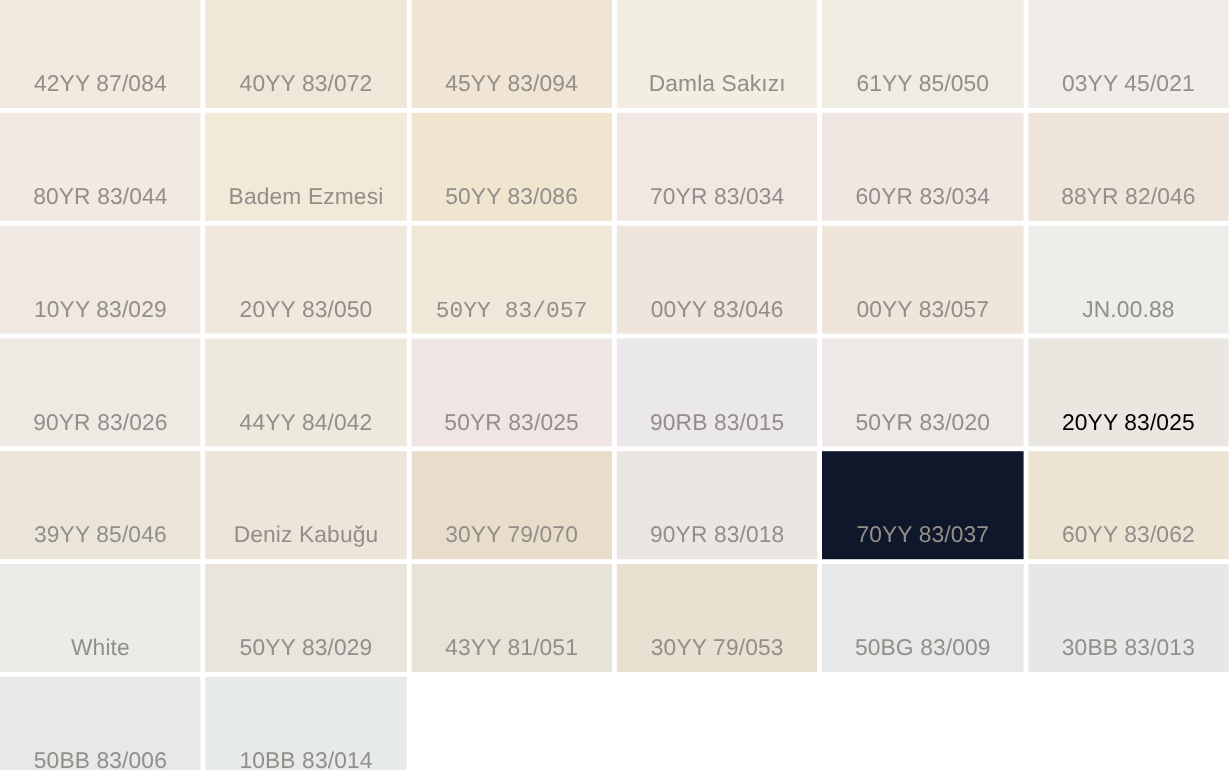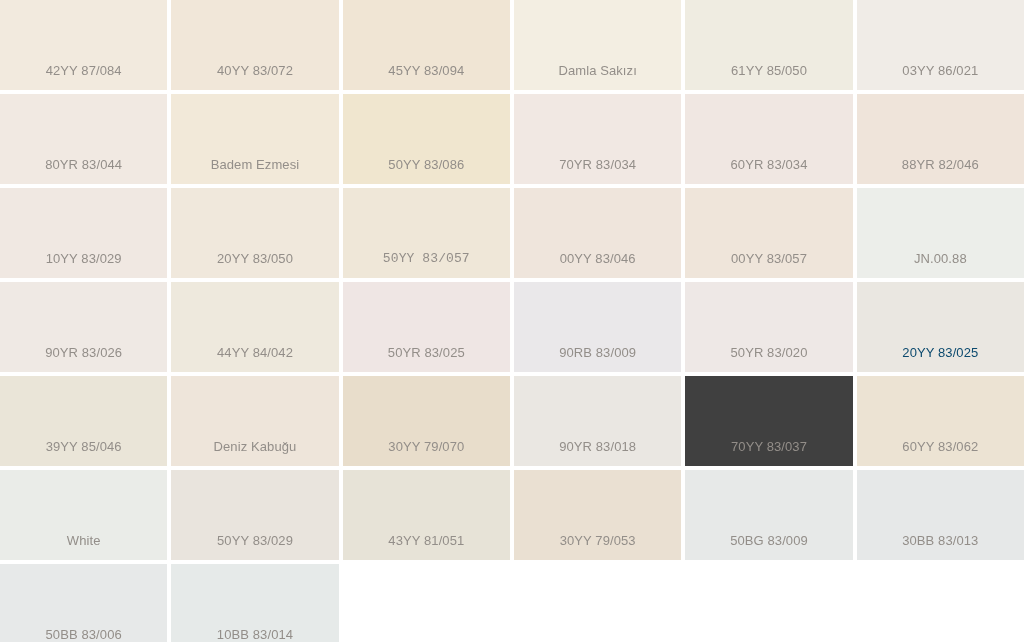--- a/index.html
+++ b/index.html
@@ -27,21 +27,21 @@
   .swatch {
     position: relative;
     display: flex;
     align-items: flex-end;
     justify-content: center;
     box-sizing: border-box;
     padding-bottom: 11px;
     overflow: hidden;
   }
   .swatch-label {
-    font-size: 13px;
+    font-size: 19px;
     line-height: 16px;
     color: #938e89;
     letter-spacing: 0.1px;
     white-space: nowrap;
     text-align: right;
     font-family: "Liberation Sans", sans-serif;
   }
 </style>
 </head>
 <body style="background: rgb(252, 251, 250);">
@@ -56,21 +56,21 @@
     <div class="swatch" style="background: rgb(240, 229, 212);">
       <span class="swatch-label" style="color: rgb(147, 142, 137);">45YY 83/094</span>
     </div>
     <div class="swatch" style="background: rgb(243, 238, 226);">
       <span class="swatch-label" style="color: rgb(147, 142, 137);">Damla Sakızı</span>
     </div>
     <div class="swatch" style="background: rgb(239, 236, 225);">
       <span class="swatch-label" style="color: rgb(147, 142, 137);">61YY 85/050</span>
     </div>
     <div class="swatch" style="background: rgb(240, 236, 231);">
-      <span class="swatch-label" style="color: rgb(147, 142, 137);">03YY 86/021</span>
+      <span class="swatch-label" style="color: rgb(147, 142, 137);">03YY 45/021</span>
     </div>
     <div class="swatch" style="background: rgb(241, 233, 226);">
       <span class="swatch-label" style="color: rgb(147, 142, 137);">80YR 83/044</span>
     </div>
     <div class="swatch" style="background: rgb(242, 233, 217);">
       <span class="swatch-label" style="color: rgb(147, 142, 137);">Badem Ezmesi</span>
     </div>
     <div class="swatch" style="background: rgb(240, 230, 207);">
       <span class="swatch-label" style="color: rgb(147, 142, 137);">50YY 83/086</span>
     </div>
@@ -104,41 +104,41 @@
     <div class="swatch" style="background: rgb(239, 233, 228);">
       <span class="swatch-label" style="color: rgb(147, 142, 137);">90YR 83/026</span>
     </div>
     <div class="swatch" style="background: rgb(238, 233, 221);">
       <span class="swatch-label" style="color: rgb(147, 142, 137);">44YY 84/042</span>
     </div>
     <div class="swatch" style="background: rgb(239, 230, 228);">
       <span class="swatch-label" style="color: rgb(147, 142, 137);">50YR 83/025</span>
     </div>
     <div class="swatch" style="background: rgb(234, 232, 234);">
-      <span class="swatch-label" style="color: rgb(147, 142, 137);">90RB 83/009</span>
+      <span class="swatch-label" style="color: rgb(147, 142, 137);">90RB 83/015</span>
     </div>
     <div class="swatch" style="background: rgb(238, 232, 230);">
       <span class="swatch-label" style="color: rgb(147, 142, 137);">50YR 83/020</span>
     </div>
     <div class="swatch" style="background: rgb(234, 231, 225);">
-      <span class="swatch-label" style="color: #0c4a6e;">20YY 83/025</span>
+      <span class="swatch-label" style="color: #000000;">20YY 83/025</span>
     </div>
     <div class="swatch" style="background: rgb(234, 229, 216);">
       <span class="swatch-label" style="color: rgb(147, 142, 137);">39YY 85/046</span>
     </div>
     <div class="swatch" style="background: rgb(238, 229, 218);">
       <span class="swatch-label" style="color: rgb(147, 142, 137);">Deniz Kabuğu</span>
     </div>
     <div class="swatch" style="background: rgb(232, 221, 203);">
       <span class="swatch-label" style="color: rgb(147, 142, 137);">30YY 79/070</span>
     </div>
     <div class="swatch" style="background: rgb(234, 231, 226);">
       <span class="swatch-label" style="color: rgb(147, 142, 137);">90YR 83/018</span>
     </div>
-    <div class="swatch" style="background: #404040;">
+    <div class="swatch" style="background: #0f172a;">
       <span class="swatch-label" style="color: rgb(147, 142, 137);">70YY 83/037</span>
     </div>
     <div class="swatch" style="background: rgb(236, 227, 211);">
       <span class="swatch-label" style="color: rgb(147, 142, 137);">60YY 83/062</span>
     </div>
     <div class="swatch" style="background: rgb(234, 236, 232);">
       <span class="swatch-label" style="color: rgb(147, 142, 137);">White</span>
     </div>
     <div class="swatch" style="background: rgb(233, 228, 221);">
       <span class="swatch-label" style="color: rgb(147, 142, 137);">50YY 83/029</span>

